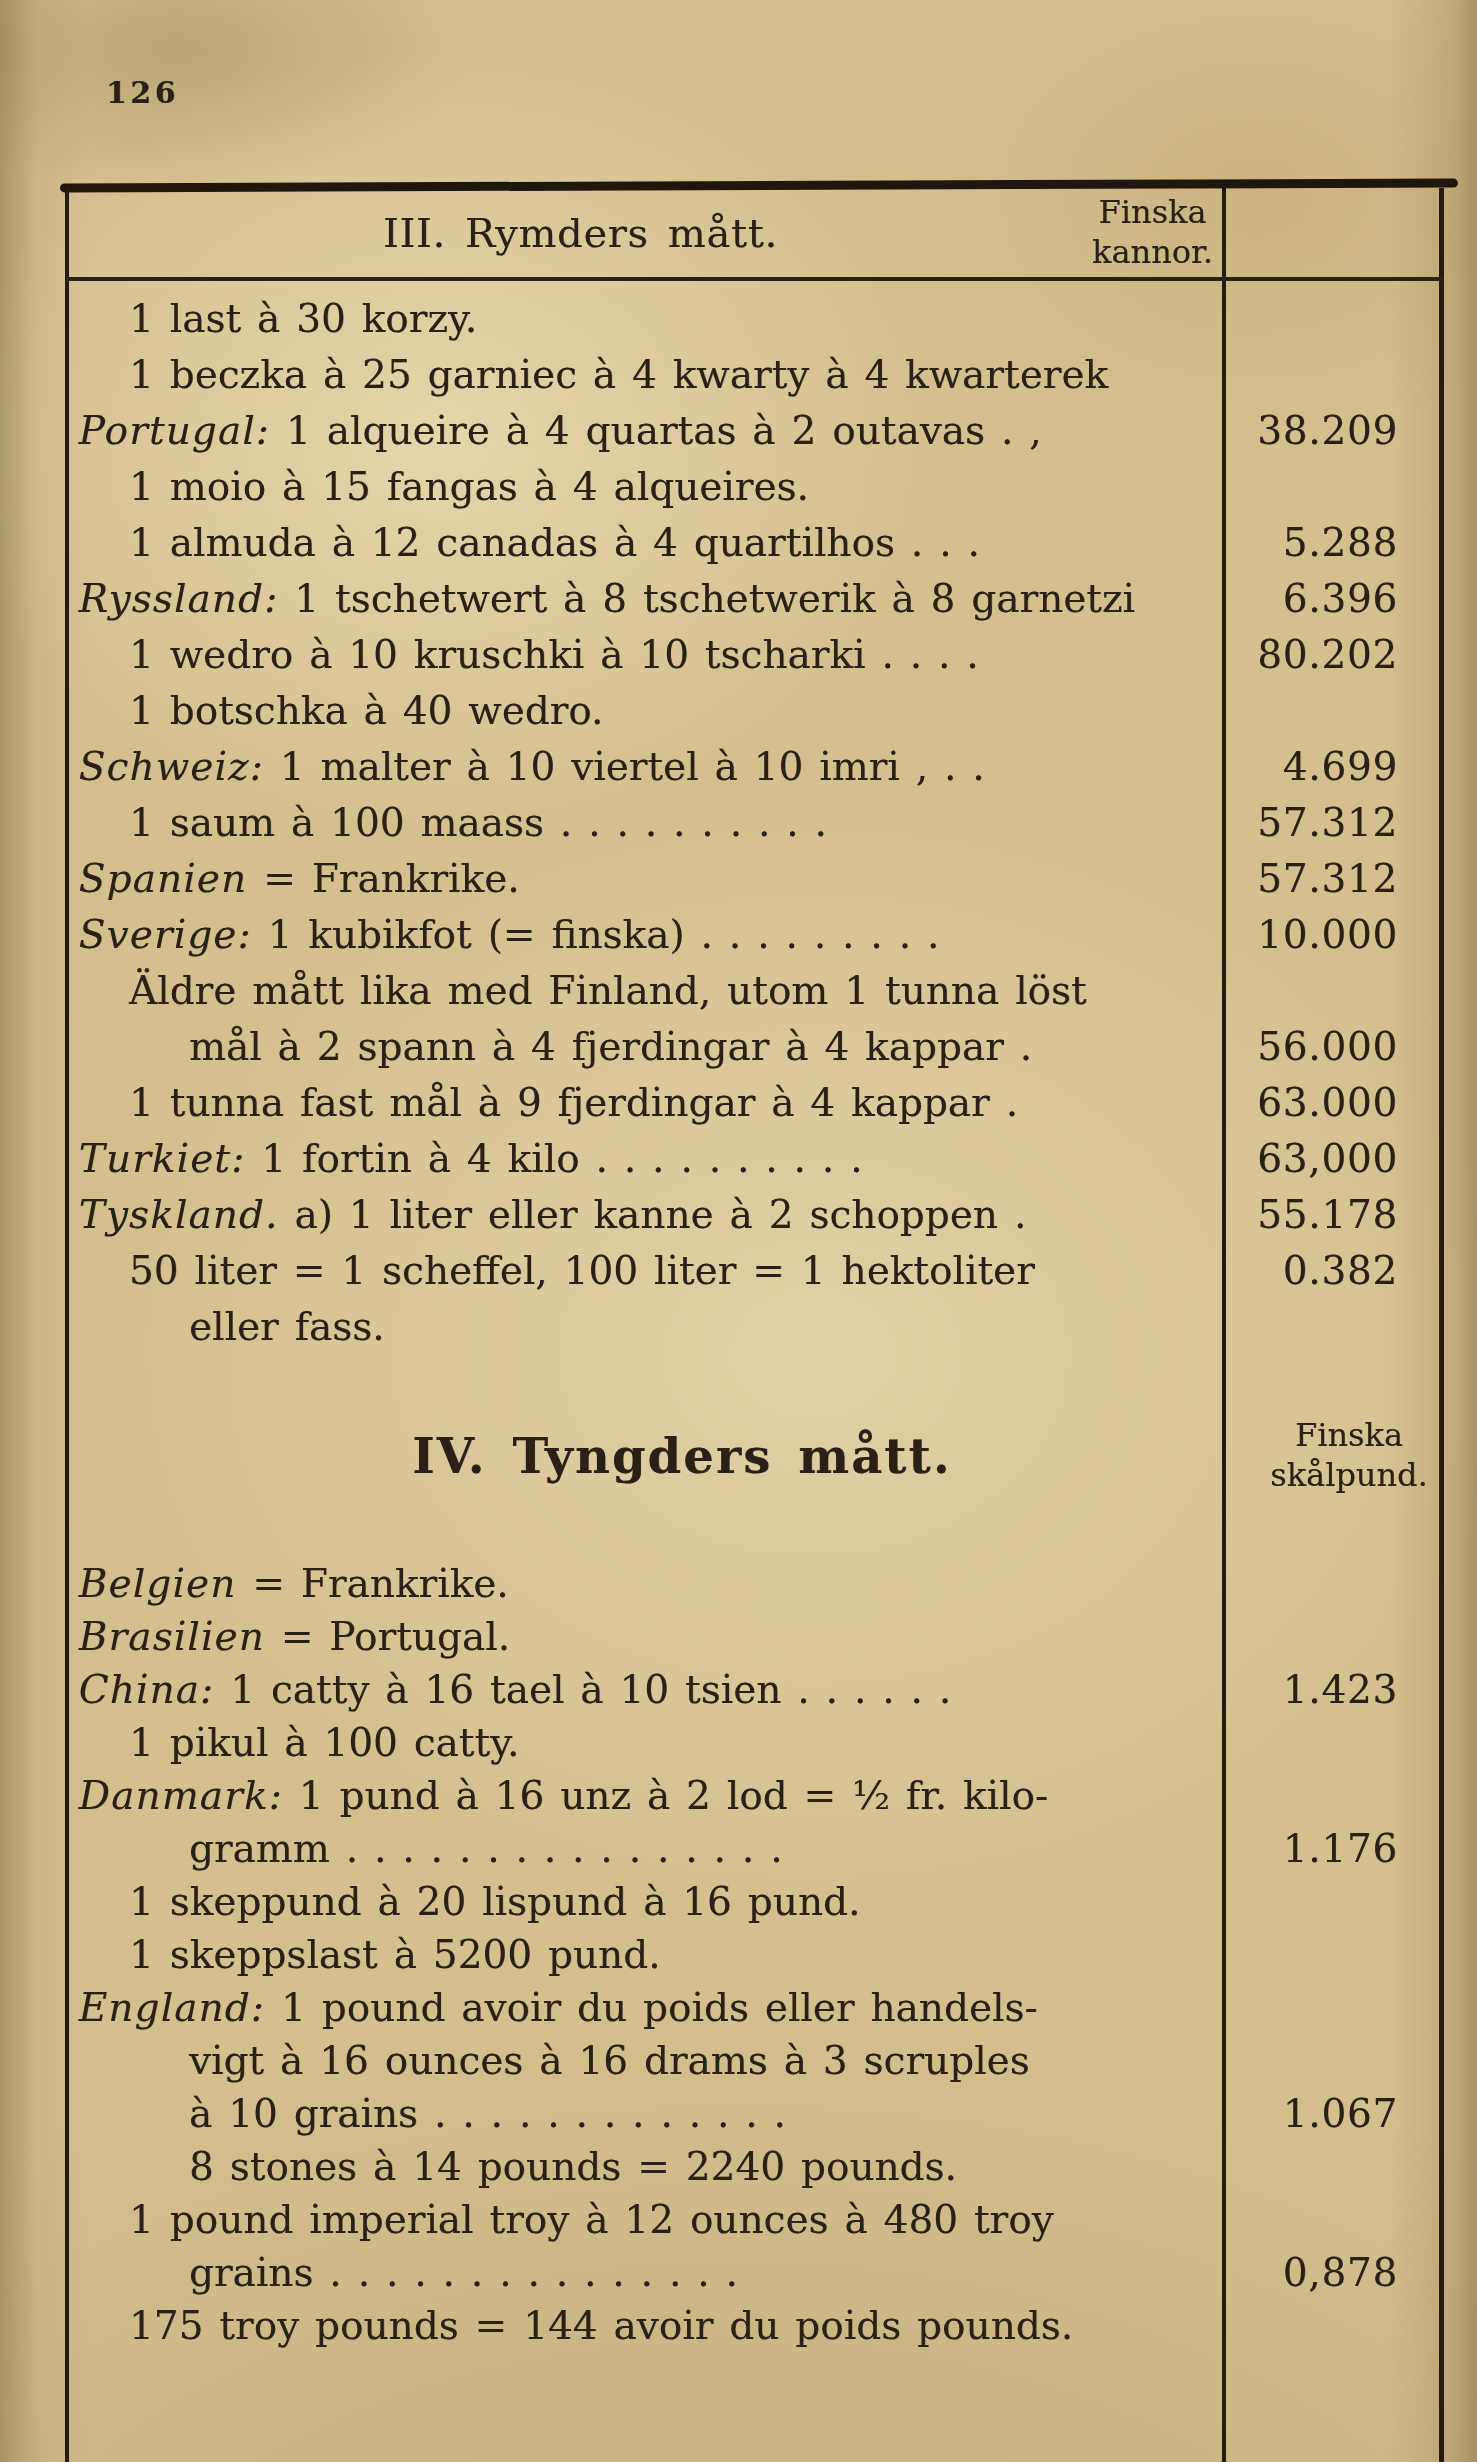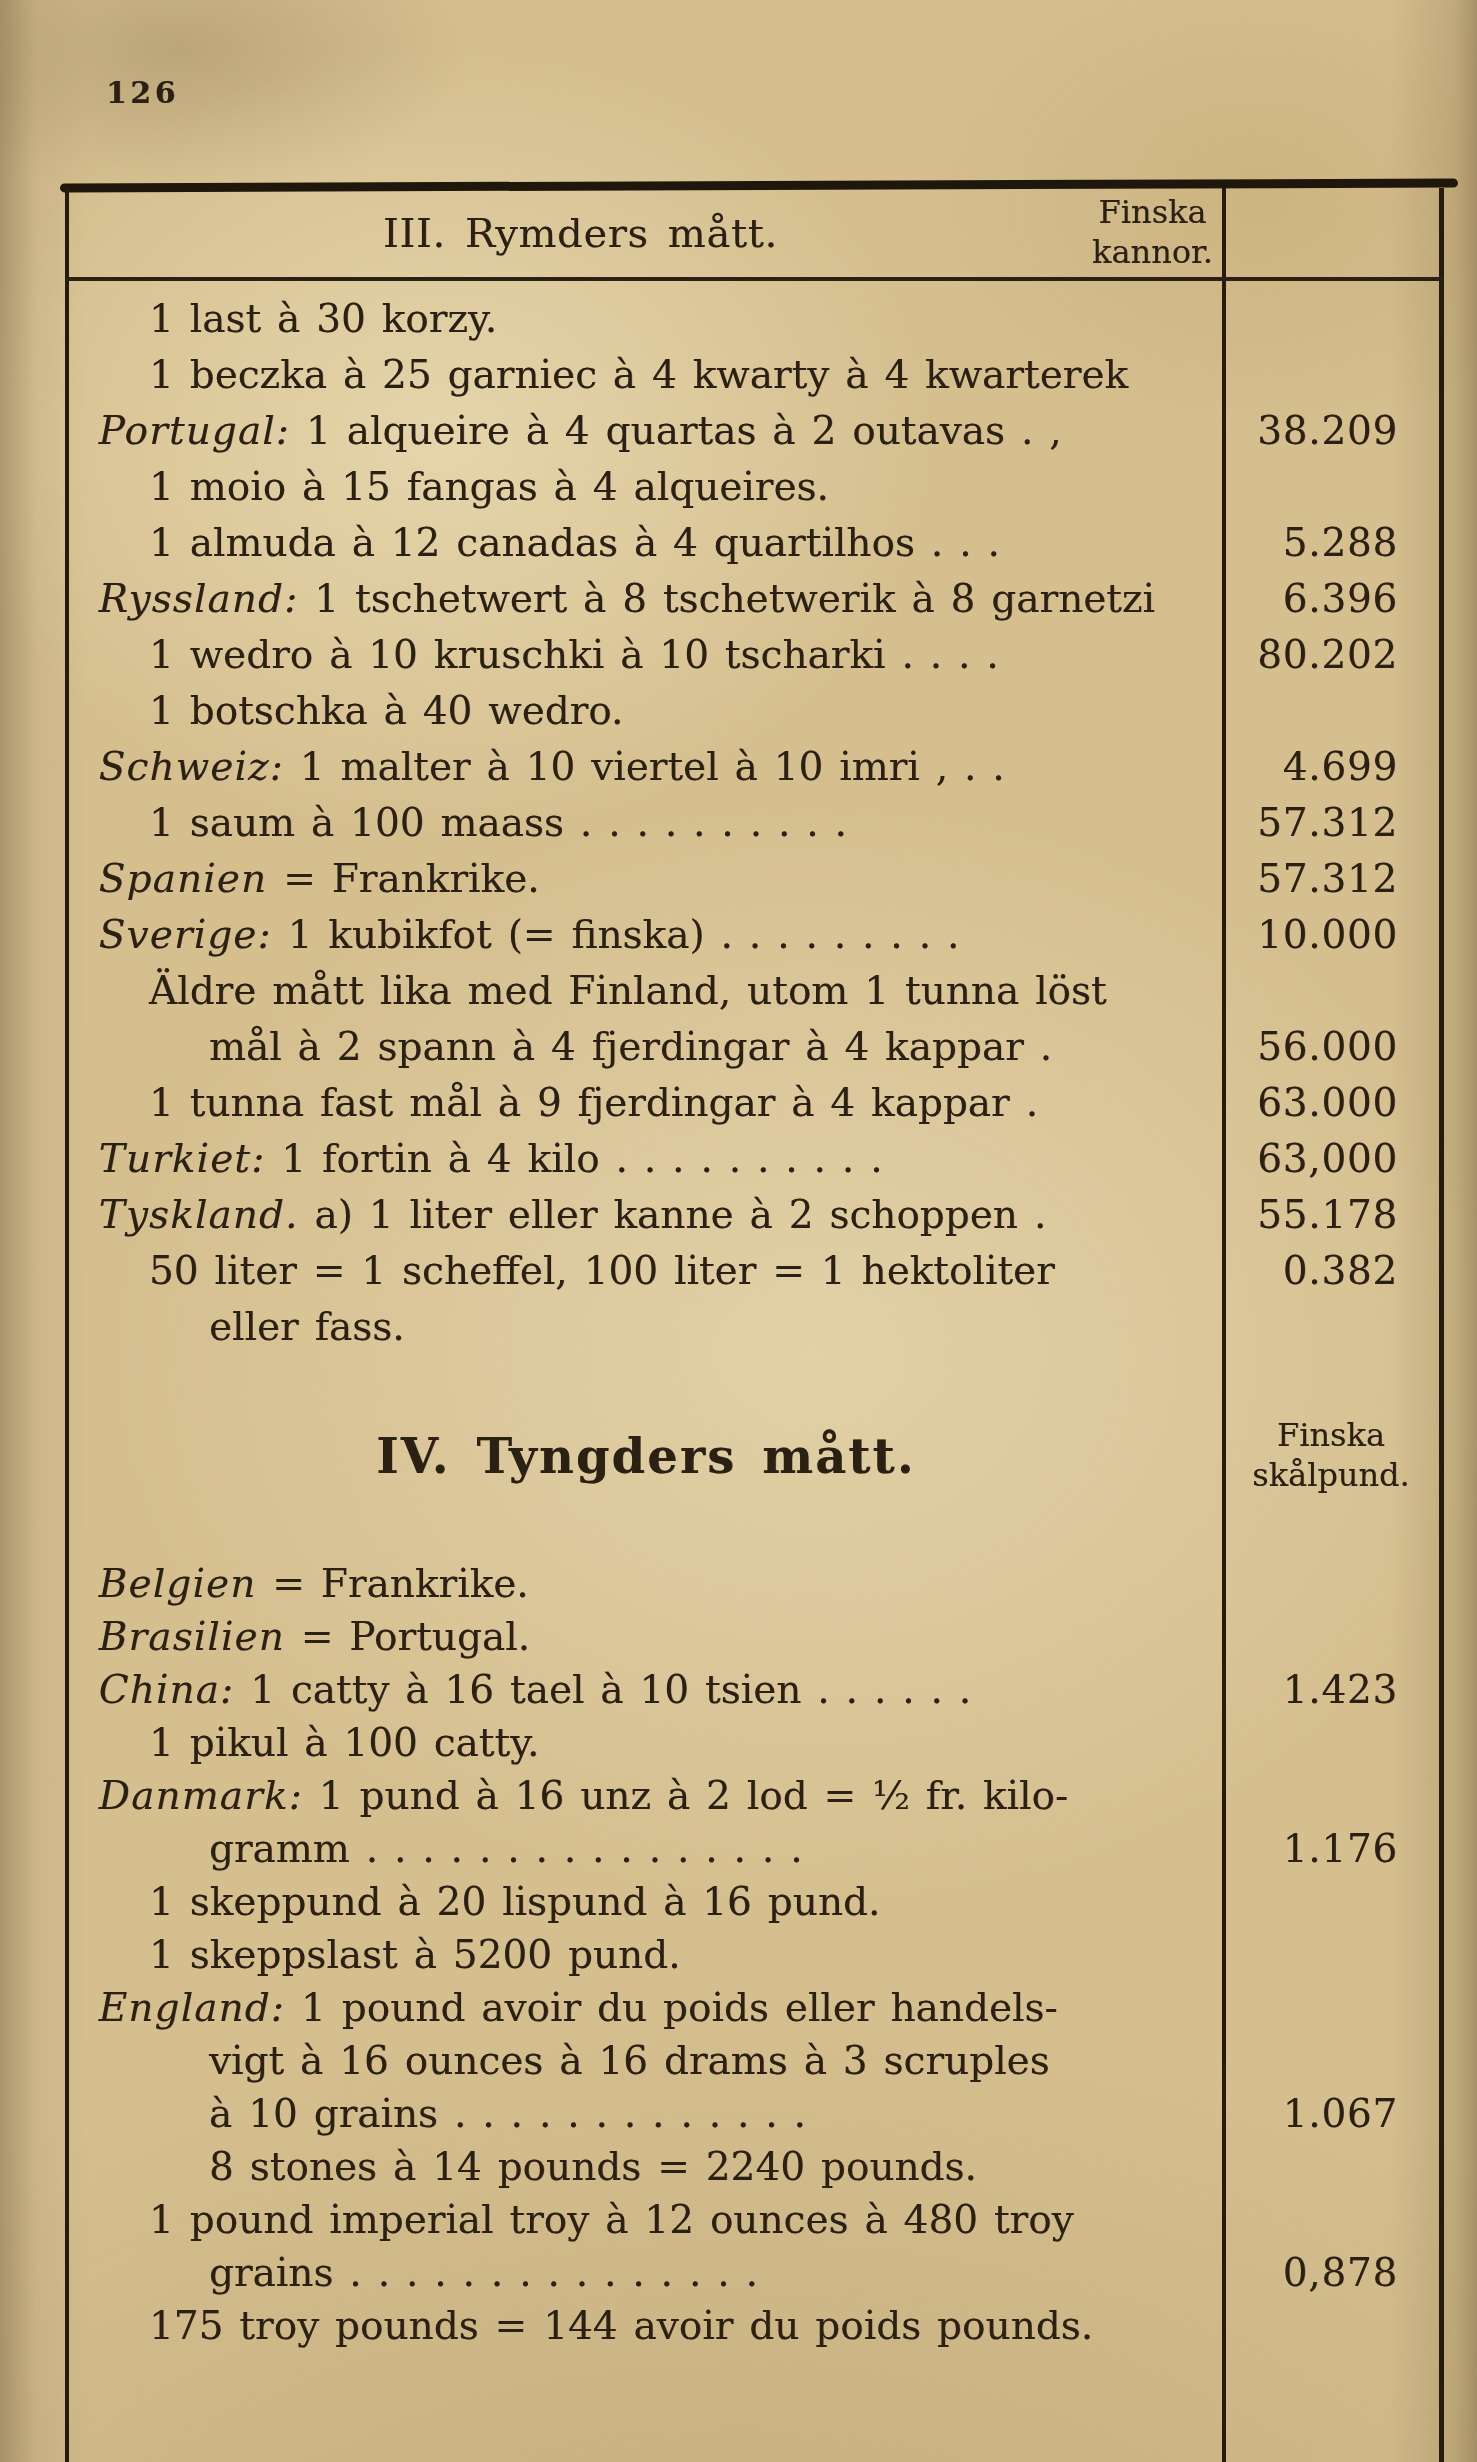--- a/index.html
+++ b/index.html
@@ -41,29 +41,29 @@
   .hr-main { width: 1154px; display: flex; align-items: center; justify-content: center;
              font-size: 40px; letter-spacing: 0.7px; word-spacing: 5.6px; }
   .hr-unit { flex: 1; display: flex; flex-direction: column; align-items: center; justify-content: center;
              font-size: 32px; line-height: 1.22; }
 
   
   #table-body { position: absolute; left: 69px; top: 290px; width: 1370px; }
   .row { display: flex; align-items: center; }
   .row.s3 { height: 56px; }
   .row.s4 { height: 53px; }
-  .main { width: 1154px; font-size: 39px; word-spacing: 3.5px; white-space: nowrap; margin-left: 20px; }
+  .main { width: 1154px; font-size: 39px; word-spacing: 3.5px; white-space: nowrap; }
   .indent0 { padding-left: 9.8px; }
   .indent1 { padding-left: 60px; }
   .indent2 { padding-left: 120px; }
   .val { flex: 1; text-align: right; padding-right: 41px; font-size: 39px; letter-spacing: 0.7px; }
   em { font-style: italic; letter-spacing: 1.1px; }
 
   
-  #sec4-header { height: 203px; display: flex; }
+  #sec4-header { height: 203px; display: flex; padding-left: 36px; }
   .s4h-main { width: 1154px; display: flex; align-items: center; justify-content: center;
               font-size: 48px; font-weight: 700; letter-spacing: 2.1px; word-spacing: 7px; }
   .s4h-unit { flex: 1; display: flex; flex-direction: column; align-items: center; justify-content: center;
               font-size: 32px; line-height: 1.22; }
 </style>
 </head>
 <body>
 
 <div id="page-number" class="ink">126</div>
 

